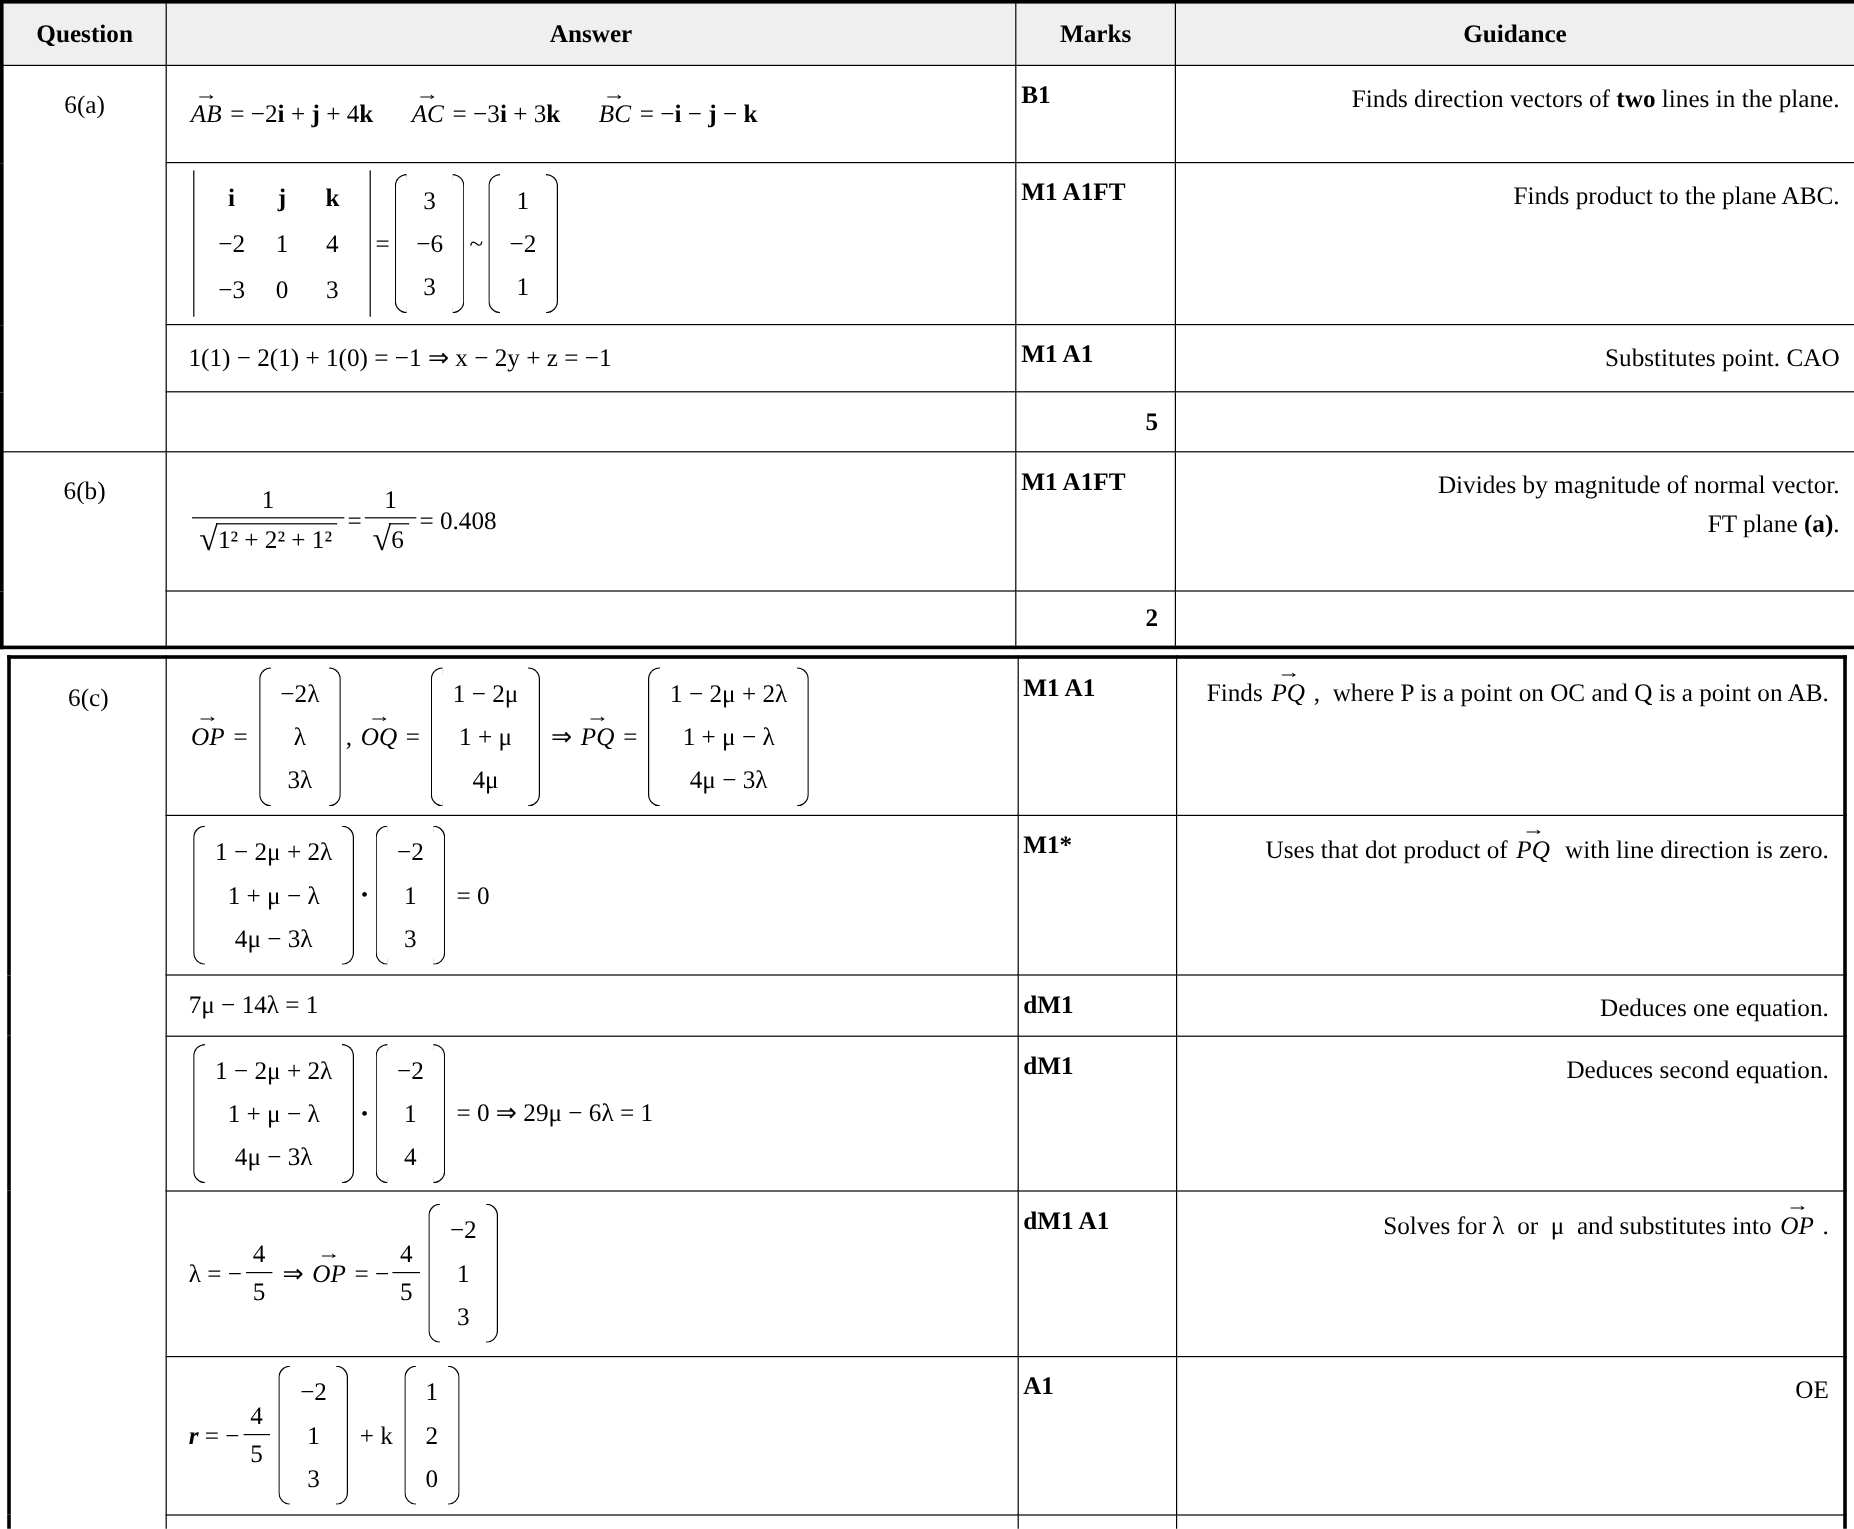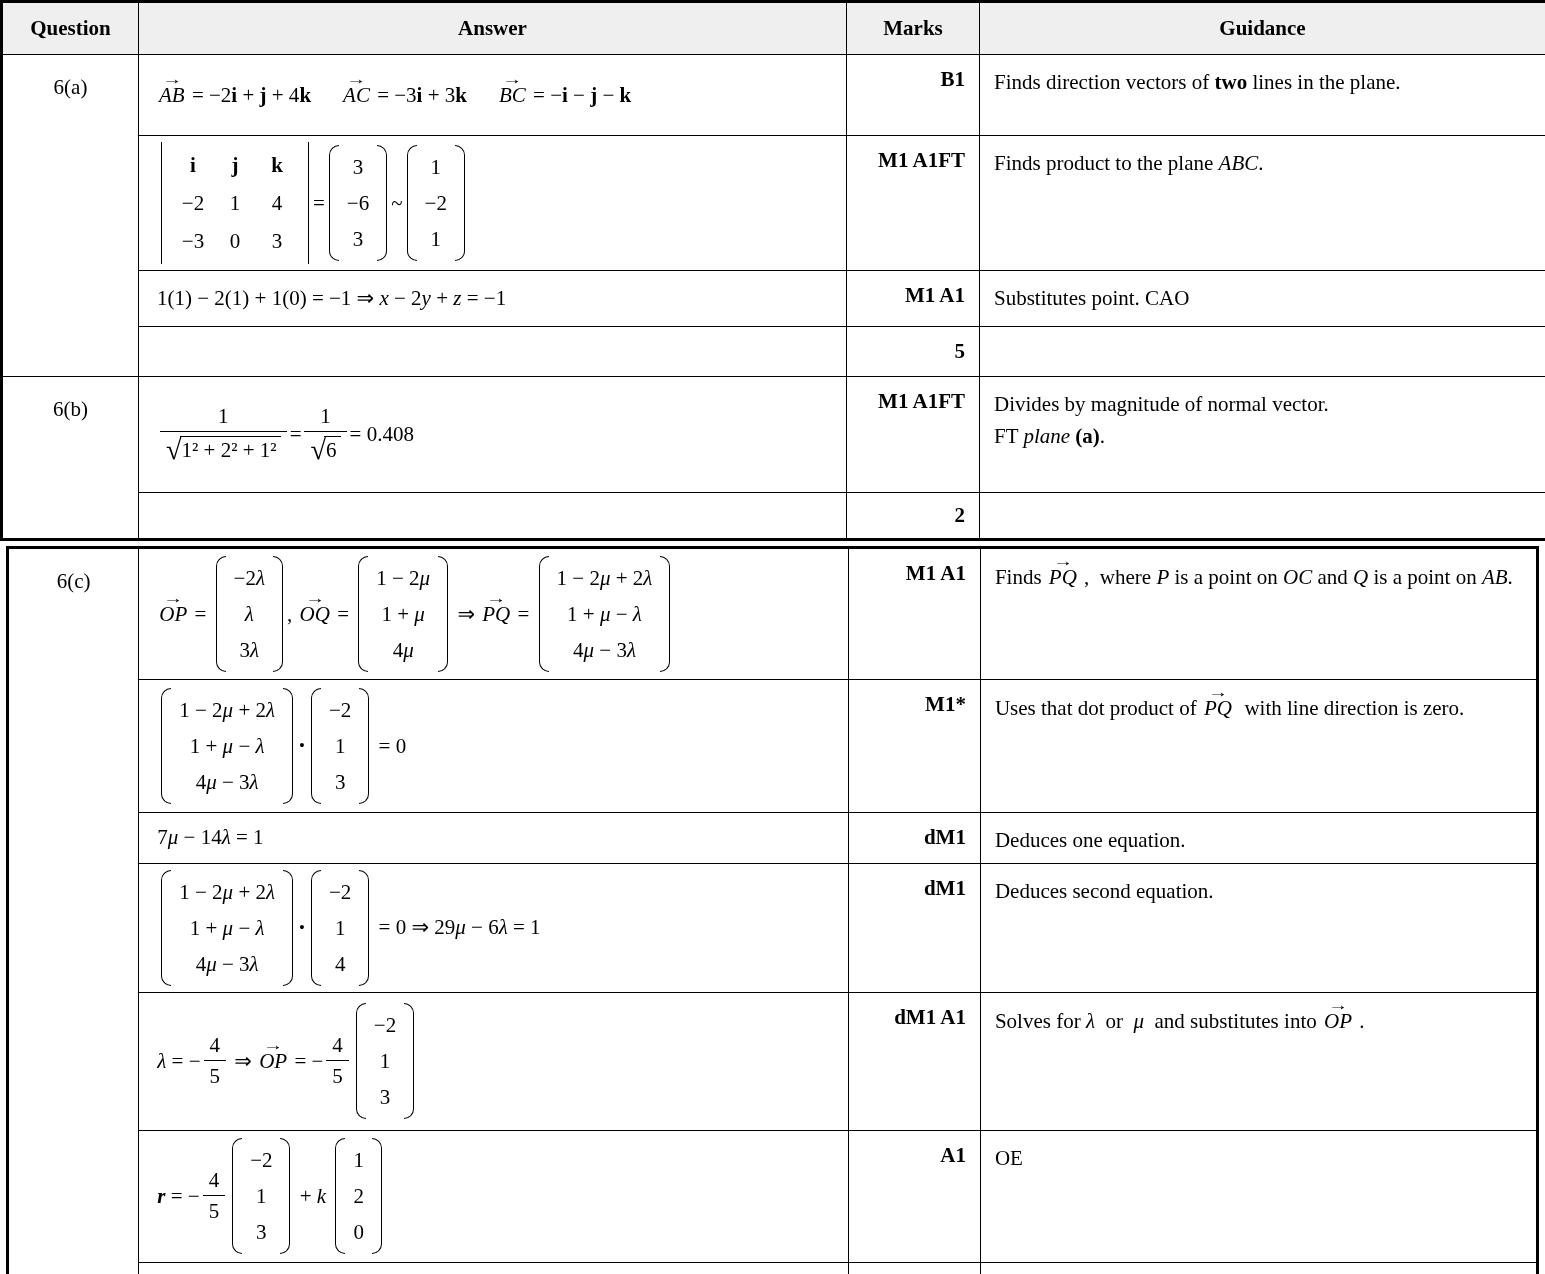--- a/index.html
+++ b/index.html
@@ -5,27 +5,27 @@
   html,body{margin:0;padding:0;background:#fff;}
   body{width:1545px;height:1274px;overflow:hidden;font-family:"Liberation Serif",serif;color:#000;}
   table{border-collapse:collapse;table-layout:fixed;}
   #tbl1{width:1545px;}
   #tbl2{width:1533px;margin-left:6px;margin-top:5px;}
   td,th{border:1.5px solid #000;overflow:hidden;}
   #tbl1,#tbl2{border:3px solid #000;}
   th{background:#efefef;font-size:21px;font-weight:bold;text-align:center;height:49px;}
   .qcell{vertical-align:top;text-align:center;padding-top:20px;font-size:21px;}
   .acell{vertical-align:middle;padding:6px 10px 6px 18px;font-size:21px;}
-  .mcellm{vertical-align:top;text-align:right;padding:12px 14px 0 4px;font-size:21px;font-weight:bold;}
+  .mcellm{vertical-align:top;padding:12px 14px 0 4px;font-size:21px;font-weight:bold;}
   .mtotal{vertical-align:middle;text-align:right;padding:0 14px 0 4px;font-size:21px;font-weight:bold;}
   .gcell{vertical-align:top;padding:12px 12px 6px 14px;font-size:21px;line-height:1.5;}
-  .gtext{white-space:pre-wrap;}
+  .gtext{white-space:pre-wrap;text-align:right;}
   
   .mathline{display:flex;align-items:center;white-space:pre-wrap;flex-wrap:wrap;row-gap:4px;}
-  .i{font-style:italic;}
+  .i{}
   .b{font-weight:bold;}
   .bi{font-weight:bold;font-style:italic;}
   .gap{display:inline-block;width:30px;}
   .vec{position:relative;display:inline-block;font-style:italic;padding:1px 2px 0 2px;}
   .vec::after{content:"\2192";position:absolute;left:50%;top:-0.72em;transform:translateX(-50%) scaleX(1.3);font-style:normal;font-weight:normal;font-size:0.72em;}
   .pmat{display:inline-flex;align-items:stretch;margin:0 4px;}
   .pcol{display:flex;flex-direction:column;justify-content:center;padding:4px 8px;}
   .mrow{display:flex;justify-content:center;line-height:36px;white-space:pre;}
   .lp{width:9px;border:1.7px solid #000;border-right:none;border-radius:11px 0 0 11px;}
   .rp{width:9px;border:1.7px solid #000;border-left:none;border-radius:0 11px 11px 0;}

